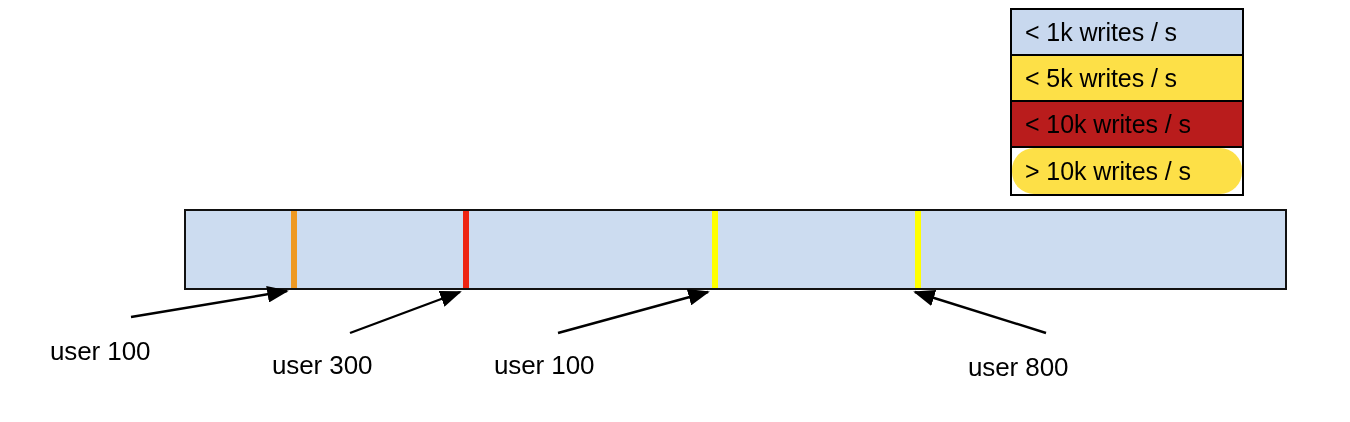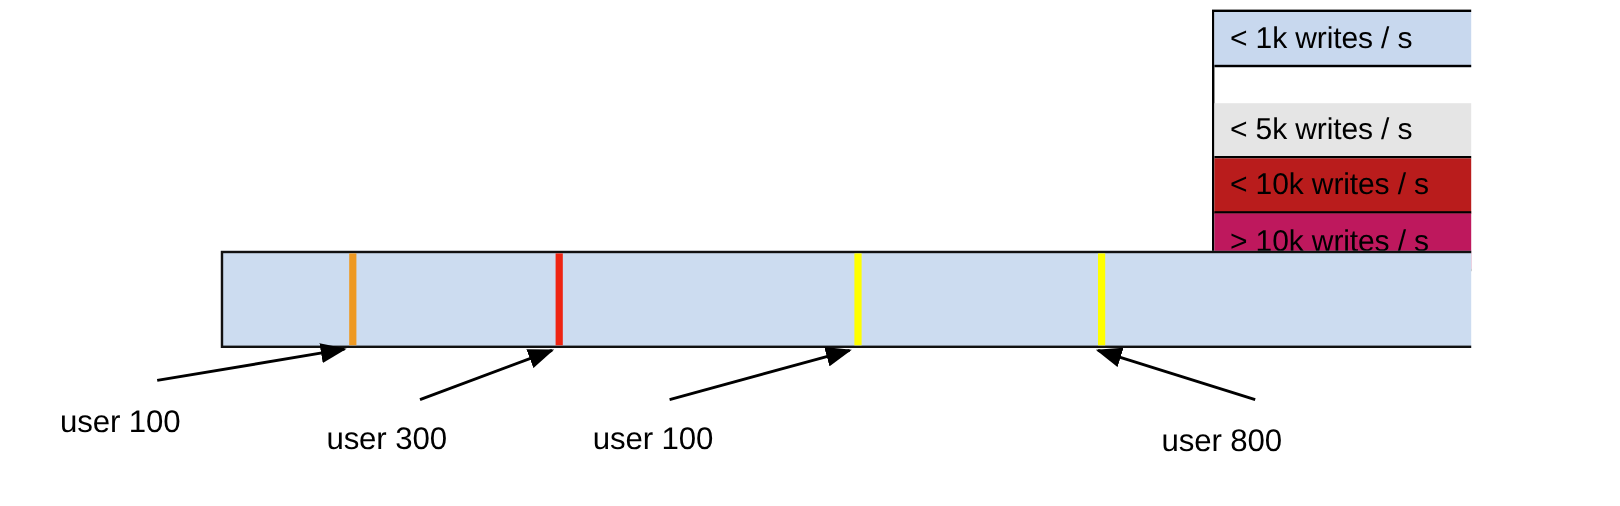--- a/index.html
+++ b/index.html
@@ -7,21 +7,21 @@
     margin: 0;
     padding: 0;
     background: #ffffff;
   }
   body {
     font-family: "Liberation Sans", sans-serif;
     -webkit-font-smoothing: antialiased;
   }
   #canvas {
     position: relative;
-    width: 1226px;
+    width: 1350px;
     height: 422px;
     background: #ffffff;
     overflow: hidden;
   }
 
   
   .legend {
     position: absolute;
     left: 1010px;
     top: 8px;
@@ -98,27 +98,27 @@
 </style>
 </head>
 <body>
 
 <div id="canvas">
 
   <div class="legend">
     <div class="legend-row" style="background: rgb(200, 216, 238);">
       <span class="legend-label">&lt; 1k writes / s</span>
     </div>
-    <div class="legend-row" style="background: #e5e5e5; margin-top: 30px;">
+    <div class="legend-row" style="background: #fde047;">
       <span class="legend-label">&lt; 5k writes / s</span>
     </div>
     <div class="legend-row" style="background: #b91c1c;">
       <span class="legend-label">&lt; 10k writes / s</span>
     </div>
-    <div class="legend-row" style="background: #be185d;">
+    <div class="legend-row" style="background: #fde047; border-radius: 22px;">
       <span class="legend-label">&gt; 10k writes / s</span>
     </div>
   </div>
 
 
   <div class="bar-wrap" style="background: rgb(204, 220, 240); border-color: rgb(17, 17, 17);">
     <div class="marker" style="left: 9.52%; background: rgb(238, 153, 34);"></div>
     <div class="marker" style="left: 25.2%; background: rgb(238, 36, 18);"></div>
     <div class="marker" style="left: 47.87%; background: rgb(255, 255, 0);"></div>
     <div class="marker" style="left: 66.36%; background: rgb(255, 255, 0);"></div>

